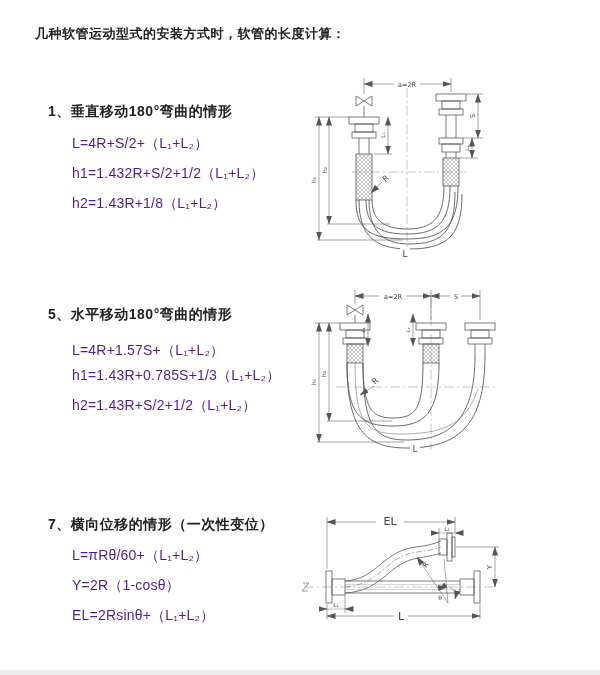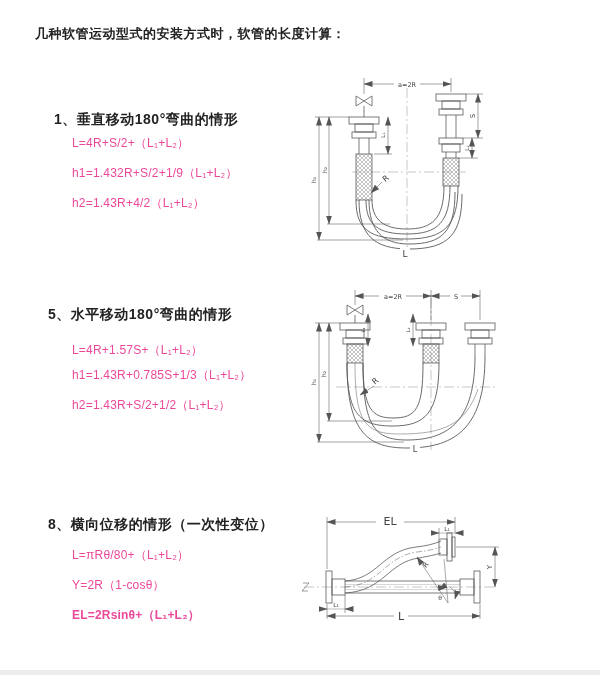--- a/index.html
+++ b/index.html
@@ -11,47 +11,47 @@
   .title{
     position:absolute;left:35px;top:25px;
     font-size:13px;font-weight:bold;color:#222;letter-spacing:.5px;
   }
   .heading{
     position:absolute;left:48px;
     font-size:14px;font-weight:bold;color:#222;letter-spacing:.5px;
   }
   .formula{
     position:absolute;left:72px;
-    font-size:12px;color:#ec4899;letter-spacing:.2px;
+    font-size:14px;color:#4c1d95;letter-spacing:.2px;
   }
   .diagram{position:absolute;}
   svg text{font-family:"DejaVu Sans",sans-serif;fill:#444;}
   .footer-strip{
     position:absolute;left:0;bottom:0;width:600px;height:5px;background:#ececec;
   }
 </style>
 </head>
 <body>
 
 <div class="title">几种软管运动型式的安装方式时，软管的长度计算：</div>
 
-<div class="heading" style="top:111px;margin-left:6px;">1、垂直移动180°弯曲的情形</div>
+<div class="heading" style="top:103px;">1、垂直移动180°弯曲的情形</div>
 <div class="formula" style="top:135px;">L=4R+S/2+（L₁+L₂）</div>
-<div class="formula" style="top:165px;">h1=1.432R+S/2+1/9（L₁+L₂）</div>
-<div class="formula" style="top:195px;">h2=1.43R+4/2（L₁+L₂）</div>
+<div class="formula" style="top:165px;">h1=1.432R+S/2+1/2（L₁+L₂）</div>
+<div class="formula" style="top:195px;">h2=1.43R+1/8（L₁+L₂）</div>
 
 <div class="heading" style="top:306px;">5、水平移动180°弯曲的情形</div>
 <div class="formula" style="top:342px;">L=4R+1.57S+（L₁+L₂）</div>
 <div class="formula" style="top:367px;">h1=1.43R+0.785S+1/3（L₁+L₂）</div>
 <div class="formula" style="top:397px;">h2=1.43R+S/2+1/2（L₁+L₂）</div>
 
-<div class="heading" style="top:516px;">8、横向位移的情形（一次性变位）</div>
-<div class="formula" style="top:547px;">L=πRθ/80+（L₁+L₂）</div>
+<div class="heading" style="top:516px;">7、横向位移的情形（一次性变位）</div>
+<div class="formula" style="top:547px;">L=πRθ/60+（L₁+L₂）</div>
 <div class="formula" style="top:577px;">Y=2R（1-cosθ）</div>
-<div class="formula" style="top:607px;font-weight:bold;">EL=2Rsinθ+（L₁+L₂）</div>
+<div class="formula" style="top:607px;">EL=2Rsinθ+（L₁+L₂）</div>
 
 <svg class="diagram" style="left:308px;top:72px;" width="275" height="188" viewBox="0 0 275 188">
   <defs>
     <marker id="d1a" markerWidth="10" markerHeight="8" refX="8.5" refY="3" orient="auto-start-reverse" markerUnits="userSpaceOnUse">
       <path d="M0,0 L9,3 L0,6 Z" fill="#555"></path>
     </marker>
     <pattern id="d1h" width="4" height="4" patternUnits="userSpaceOnUse">
       <path d="M0,4 L4,0 M0,0 L4,4" stroke="#8a8a8a" stroke-width="0.5"></path>
     </pattern>
   </defs>

